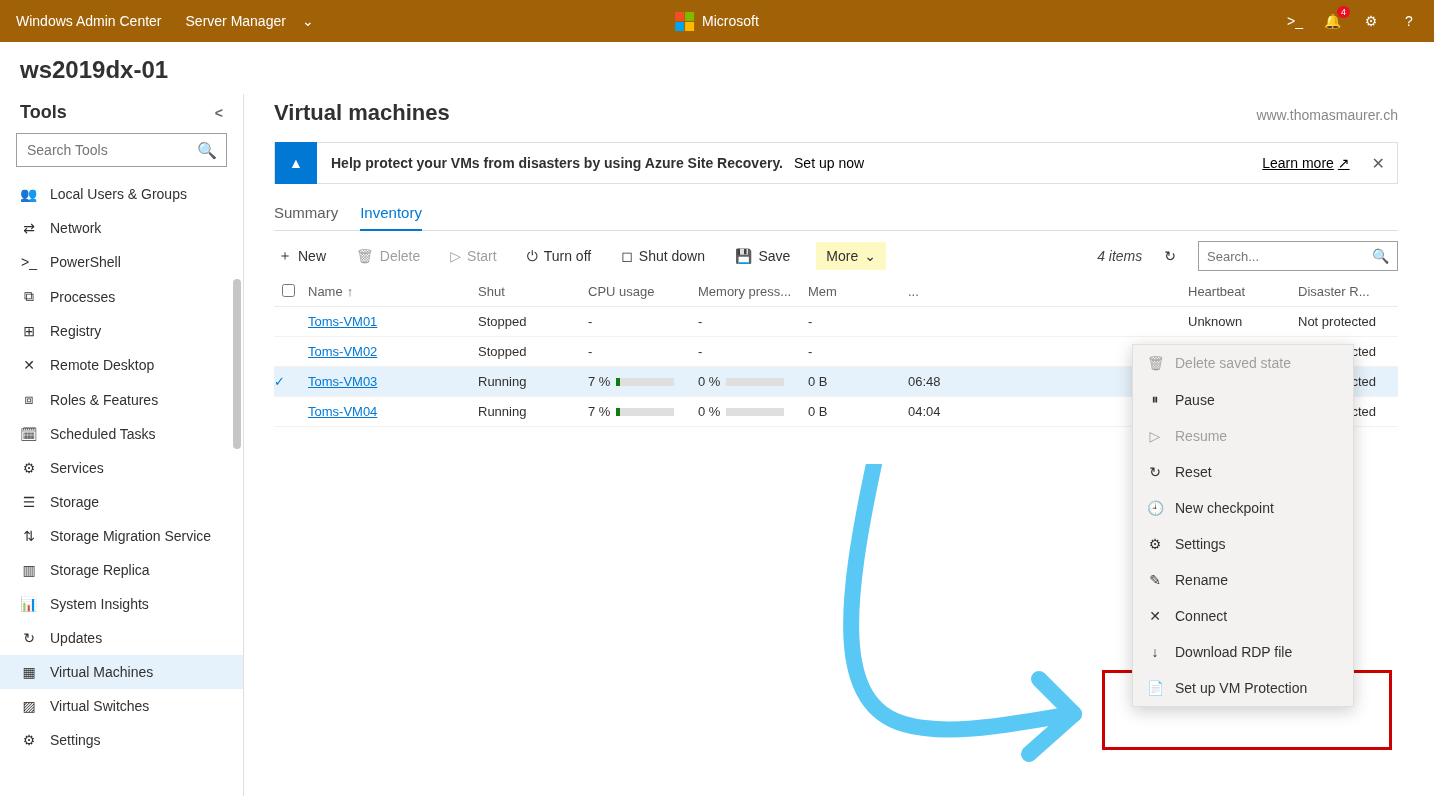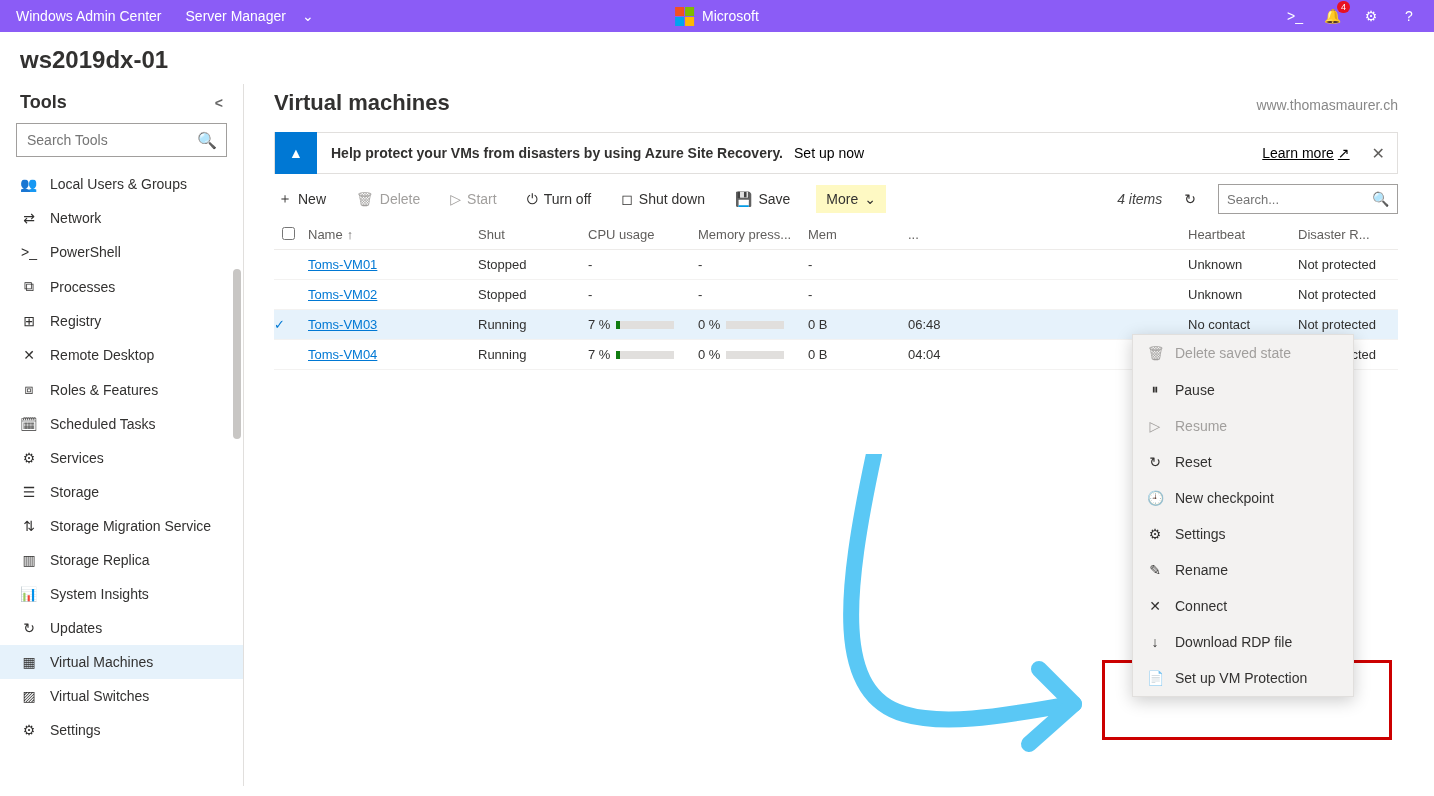--- a/index.html
+++ b/index.html
@@ -1,19 +1,19 @@
 <!DOCTYPE html>
 <html><head>
 <meta charset="utf-8">
 <style>
 * { margin: 0; padding: 0; box-sizing: border-box; font-family: "Segoe UI", Arial, sans-serif; }
 body { width: 1434px; height: 796px; overflow: hidden; background: #fff; color: #323130; position: relative; }
 
 
-.top-header { height: 32px; background: #8b5cf6; color: #fff; display: flex; align-items: center; padding: 0 16px; font-size: 14px; }
+.top-header { height: 42px; background: #a16207; color: #fff; display: flex; align-items: center; padding: 0 16px; font-size: 14px; }
 .top-header .left { display: flex; align-items: center; gap: 24px; }
 .top-header .dd { display: flex; align-items: center; gap: 16px; cursor: pointer; }
 .top-header .ms-logo { position: absolute; left: 50%; transform: translateX(-50%); display: flex; align-items: center; gap: 8px; }
 .ms-logo-grid { display: grid; grid-template-columns: 9px 9px; grid-template-rows: 9px 9px; gap: 1px; }
 .ms-logo-grid span:nth-child(1){background:#f25022;} .ms-logo-grid span:nth-child(2){background:#7fba00;}
 .ms-logo-grid span:nth-child(3){background:#00a4ef;} .ms-logo-grid span:nth-child(4){background:#ffb900;}
 .top-header .right { margin-left: auto; display: flex; align-items: center; gap: 20px; }
 .top-header .icon { width: 18px; height: 18px; display: inline-flex; align-items: center; justify-content: center; position: relative; }
 .badge { position: absolute; top: -6px; right: -8px; background: #e81123; color: #fff; font-size: 9px; border-radius: 8px; padding: 0 4px; line-height: 12px; }
 
@@ -52,21 +52,21 @@
 .tab.active { color: #0078d4; border-bottom: 2px solid #0078d4; margin-bottom: -1px; }
 
 .toolbar { margin-top: 10px; display: flex; align-items: center; gap: 22px; font-size: 14px; padding-right: 36px; }
 .tbtn { display: flex; align-items: center; gap: 6px; cursor: pointer; padding: 6px 4px; }
 .tbtn.disabled { color: #a19f9d; cursor: default; }
 .tbtn .ticon { font-size: 14px; }
 .toolbar .spacer { flex: 1; }
 .items-ct { font-style: italic; color: #444; }
 .refresh { cursor: pointer; }
 .tb-search { position: relative; }
-.tb-search input { width: 180px; height: 30px; border: 1px solid #a19f9d; padding: 0 28px 0 8px; font-size: 13px; }
+.tb-search input { width: 200px; height: 30px; border: 1px solid #a19f9d; padding: 0 28px 0 8px; font-size: 13px; }
 .tb-search .sicon { position: absolute; right: 8px; top: 7px; color: #605e5c; }
 
 .table { margin-top: 6px; margin-right: 36px; font-size: 13px; }
 .thead, .trow { display: grid; grid-template-columns: 34px 170px 110px 110px 110px 100px 200px 80px 110px 100px; align-items: center; height: 30px; }
 .thead { color: #605e5c; border-bottom: 1px solid #edebe9; }
 .thead .sortcol { display: flex; align-items: center; gap: 4px; }
 .trow { border-bottom: 1px solid #f3f2f1; }
 .trow.selected { background: #e6f2fb; }
 .trow .check { color: #0078d4; visibility: hidden; }
 .trow.selected .check { visibility: visible; }
@@ -212,20 +212,24 @@
       <span class="az">▲</span>
       <span class="bold">Help protect your VMs from disasters by using Azure Site Recovery.</span>
       <span class="link">Set up now</span>
       <span class="learn">
           <span>Learn more</span>
           <span>↗</span>
         </span>
       <span class="close">✕</span>
     </div>
 
+    <div class="tabs">
+      <div class="tab">Summary</div>
+      <div class="tab active">Inventory</div>
+    </div>
 
     <div class="toolbar">
       <span class="tbtn">
           <span class="ticon">＋</span>
           <span>New</span>
         </span>
       <span class="tbtn disabled">
           <span class="ticon">🗑</span>
           <span>Delete</span>
         </span>

